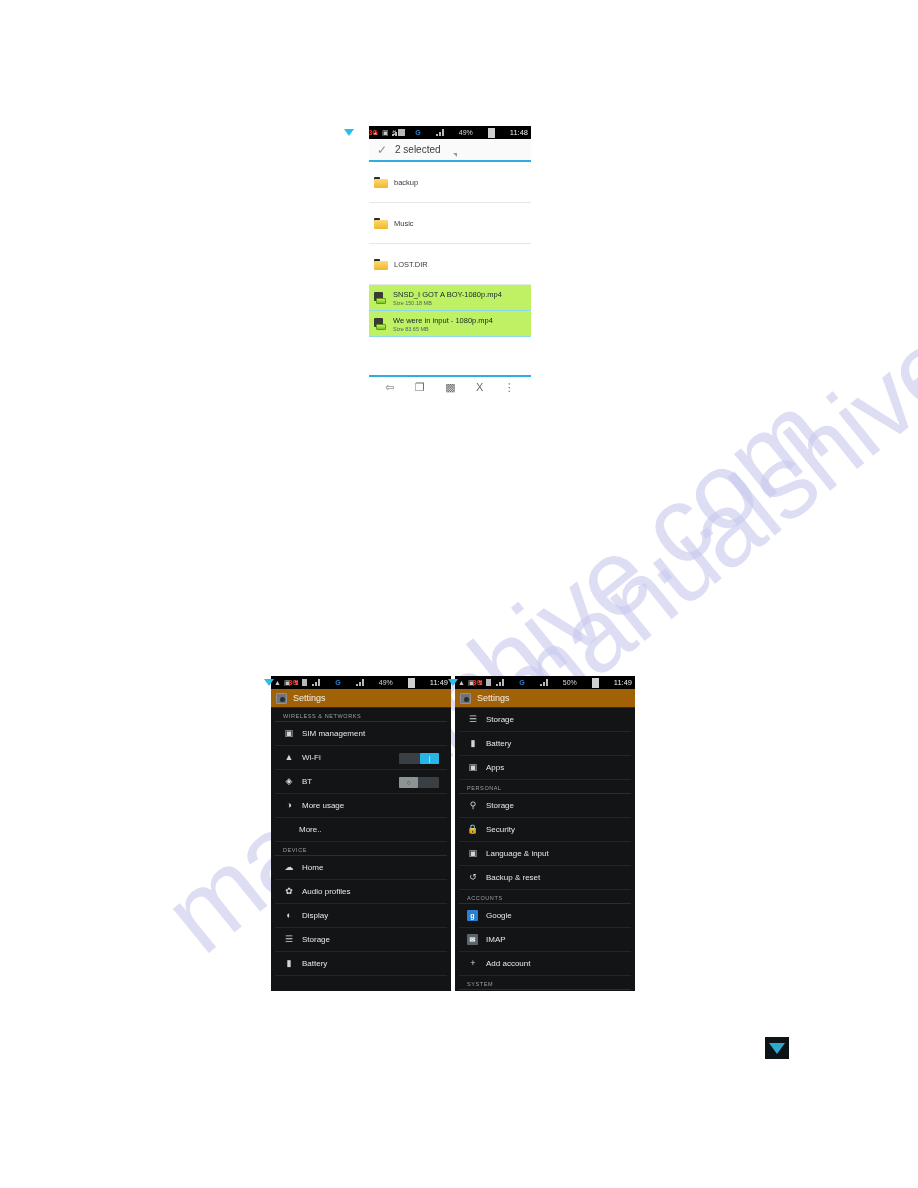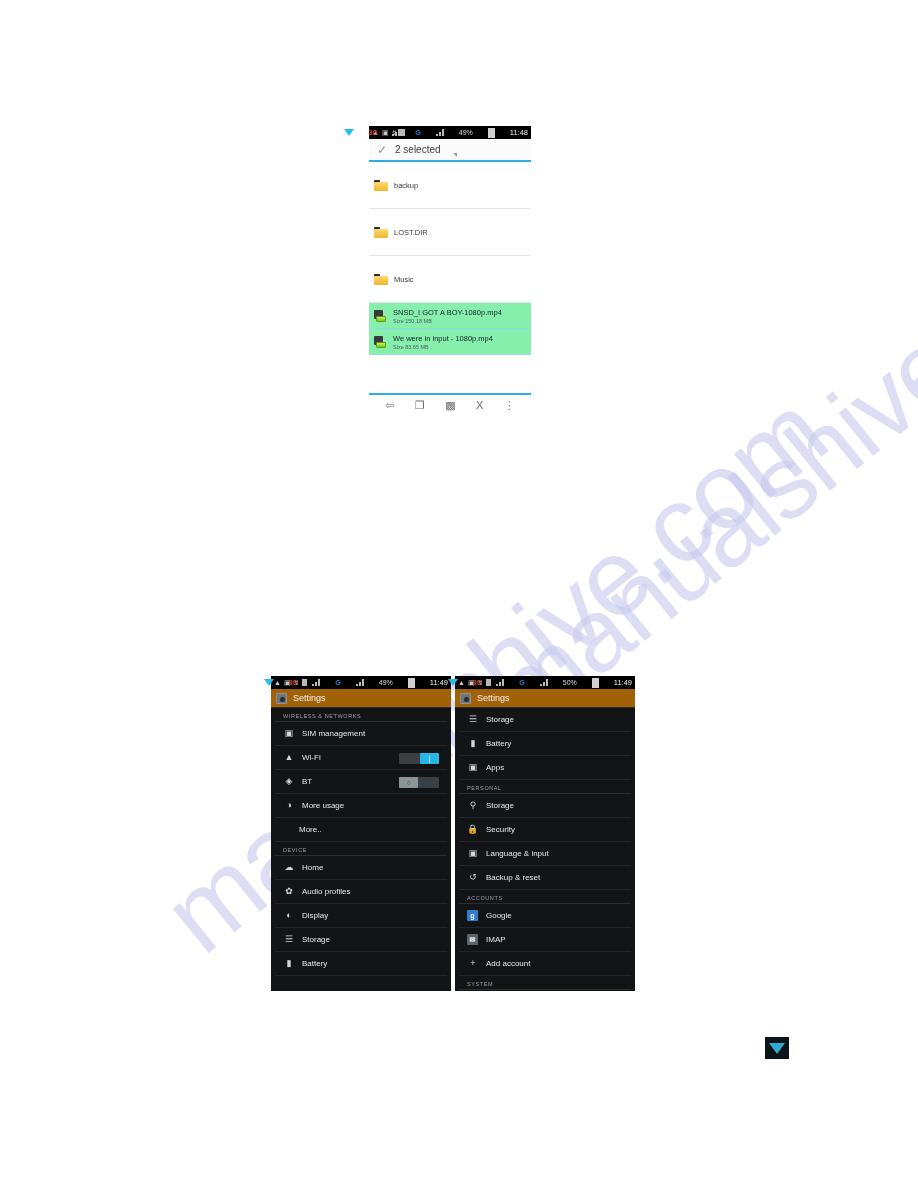--- a/index.html
+++ b/index.html
@@ -126,30 +126,30 @@
   }
   .fm-caret {
     position: absolute;
     left: 84px; top: 14px;
     width: 0; height: 0;
     border-left: 4px solid transparent;
     border-top: 4px solid #9a9a9a;
   }
   .fm-list { background:#fff; }
   .fm-row {
-    height: 47px;
+    height: 41px;
     display: flex;
     align-items: center;
     border-bottom: 1px solid #e6e6e6;
     padding-left: 5px;
     box-sizing: border-box;
     background: #ffffff;
   }
   .fm-row.selected {
-    background: #86efac;
+    background: #bef264;
     border-bottom: 1px solid #8ed8f2;
   }
   .fm-row.file { height: 26px; }
   .folder-icon {
     width: 14px; height: 11px;
     position: relative;
     flex: 0 0 auto;
     margin-right: 6px;
   }
   .folder-icon::before {
@@ -372,26 +372,26 @@
   <div class="fm-list">
 
     <div class="fm-row">
       <div class="folder-icon"></div>
       <div class="fm-name">backup</div>
     </div>
 
 
     <div class="fm-row">
       <div class="folder-icon"></div>
-      <div class="fm-name">LOST.DIR</div>
+      <div class="fm-name">Music</div>
     </div>
 
     <div class="fm-row">
       <div class="folder-icon"></div>
-      <div class="fm-name">Music</div>
+      <div class="fm-name">LOST.DIR</div>
     </div>
 
     <div class="fm-row file selected">
       <div class="video-icon"></div>
       <div>
         <div class="fm-name">SNSD_I GOT A BOY-1080p.mp4</div>
         <div class="fm-sub">Size 150.18 MB</div>
       </div>
     </div>
 

